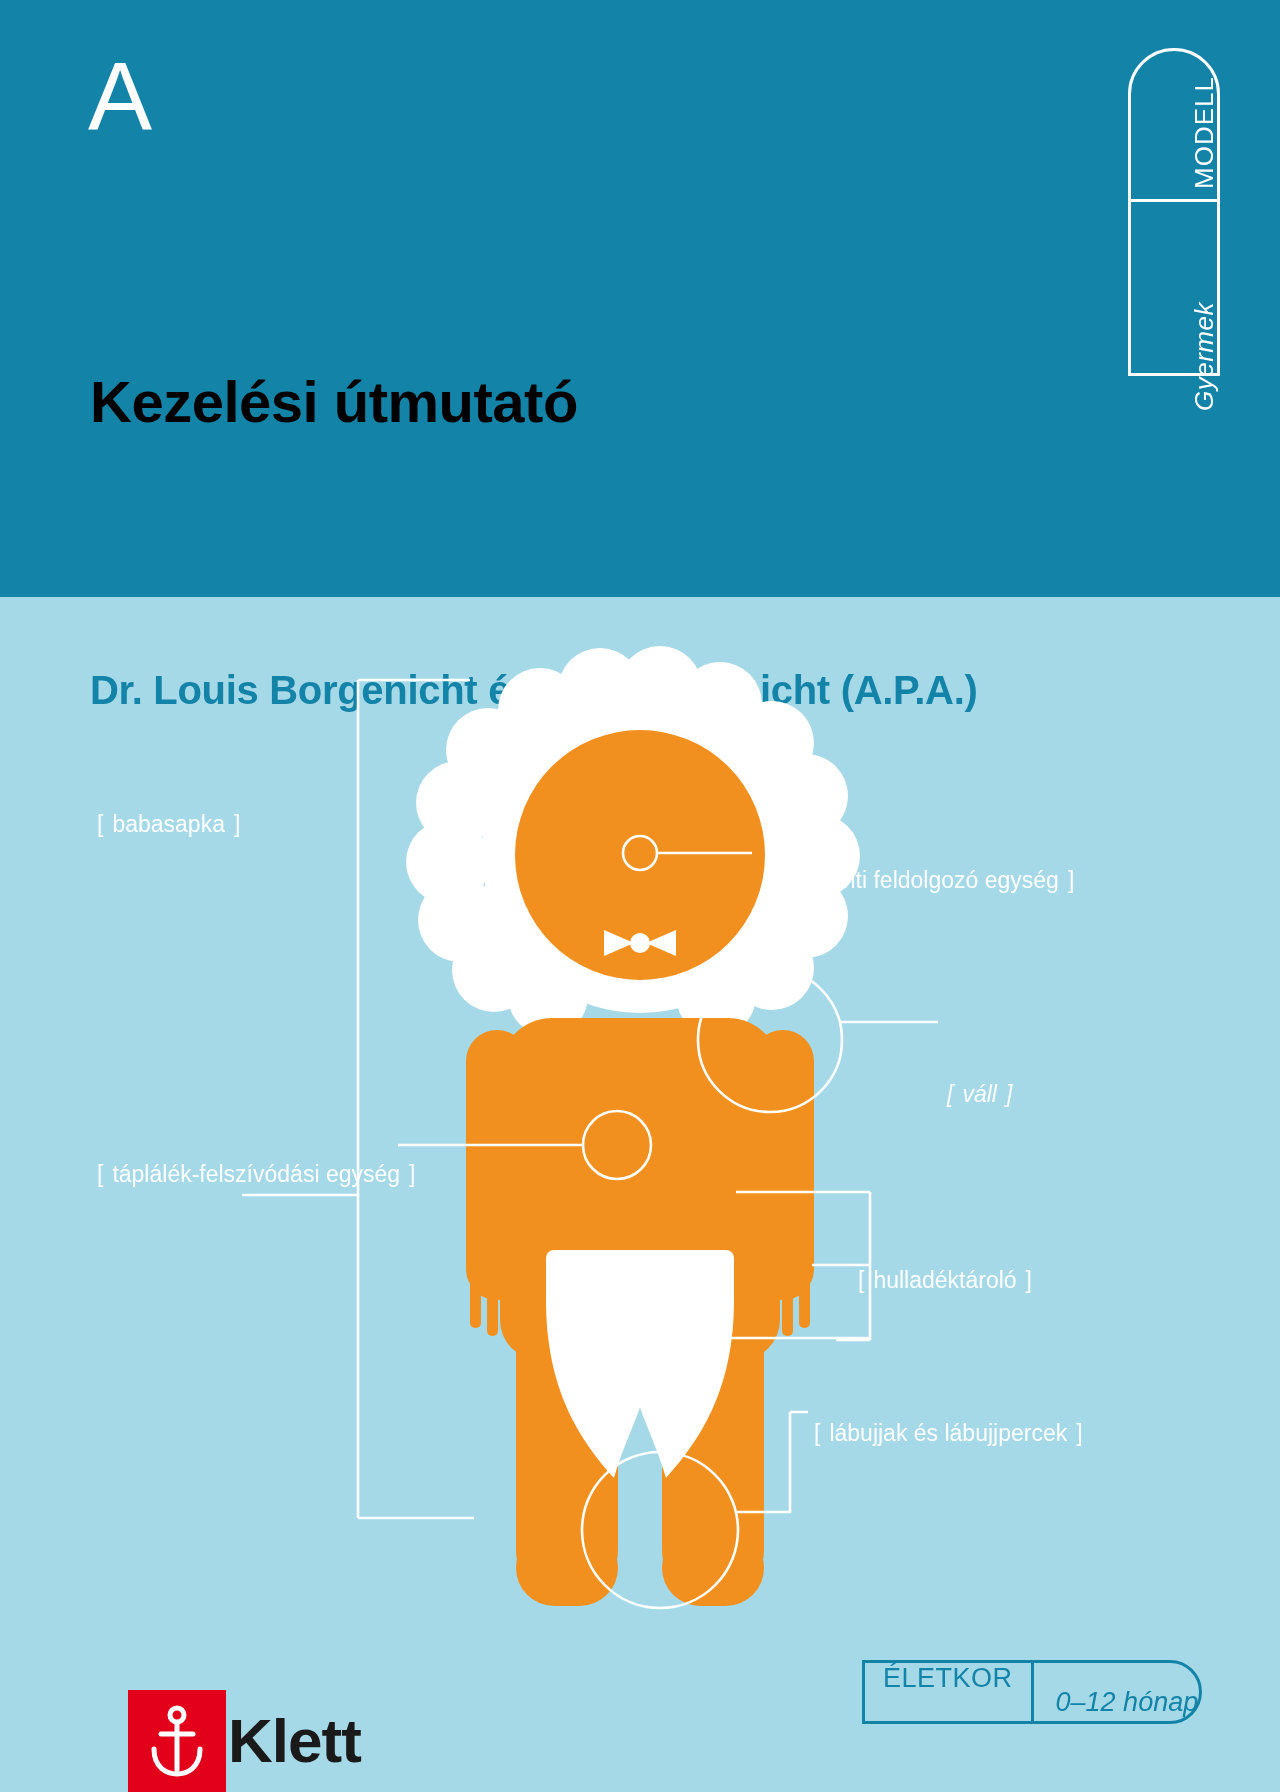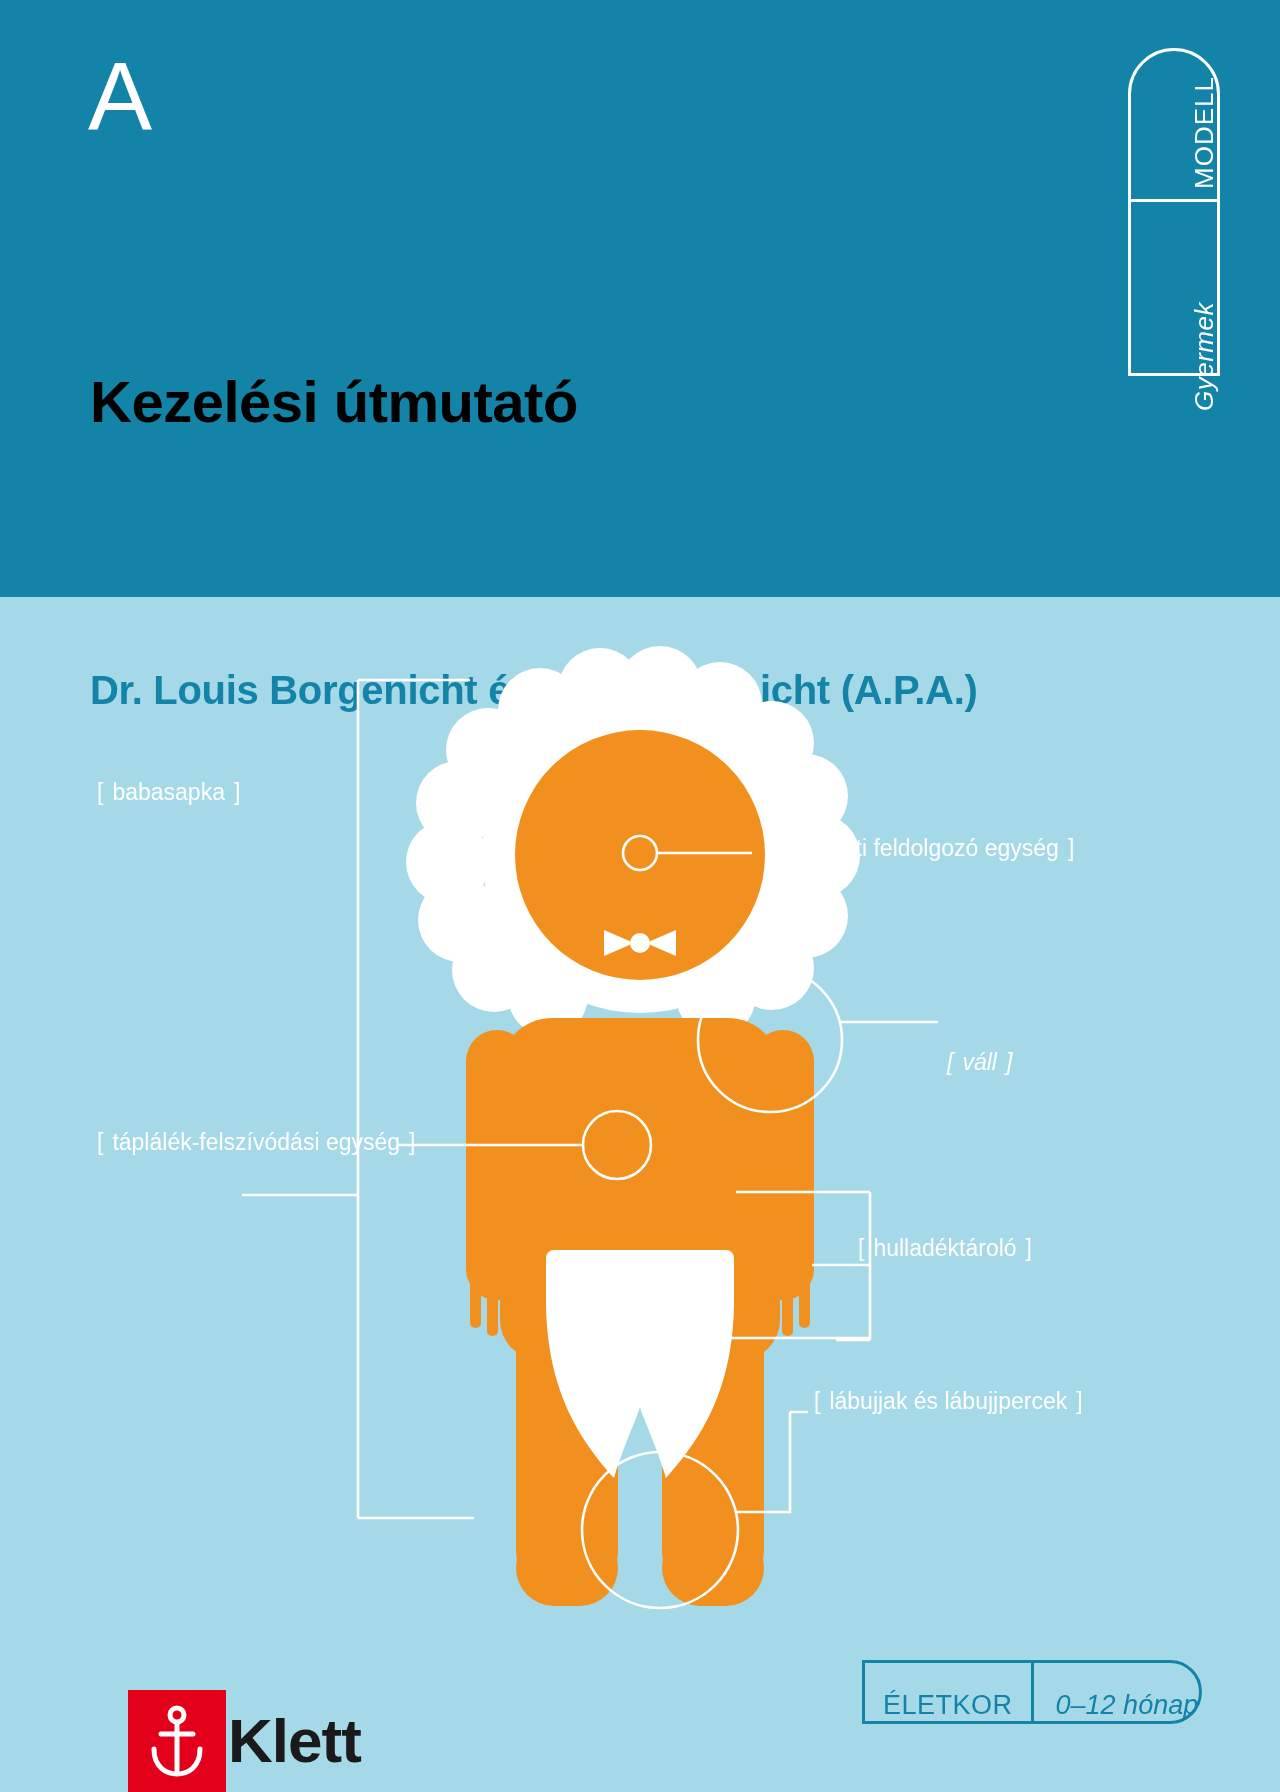--- a/index.html
+++ b/index.html
@@ -125,38 +125,39 @@
     top: 600px;
     width: 1280px;
     height: 1192px;
   }
   
   .label {
     position: absolute;
     font-size: 23px;
     color: #ffffff;
     white-space: nowrap;
+    margin-top: 32px;
   }
   .label .br {
     color: #ffffff;
     font-weight: 300;
     padding: 0 9px;
   }
   
   #age-badge {
     position: absolute;
     left: 862px;
     top: 1660px;
     width: 340px;
     height: 64px;
     border: 3px solid #1383a8;
     border-radius: 0 32px 32px 0;
     box-sizing: border-box;
     display: flex;
-    align-items: flex-end;
+    align-items: flex-start;
   }
   #age-label {
     padding-left: 18px;
     font-size: 27px;
     color: #1383a8;
     letter-spacing: 0.5px;
   }
   #age-sep {
     width: 3px;
     height: 100%;

